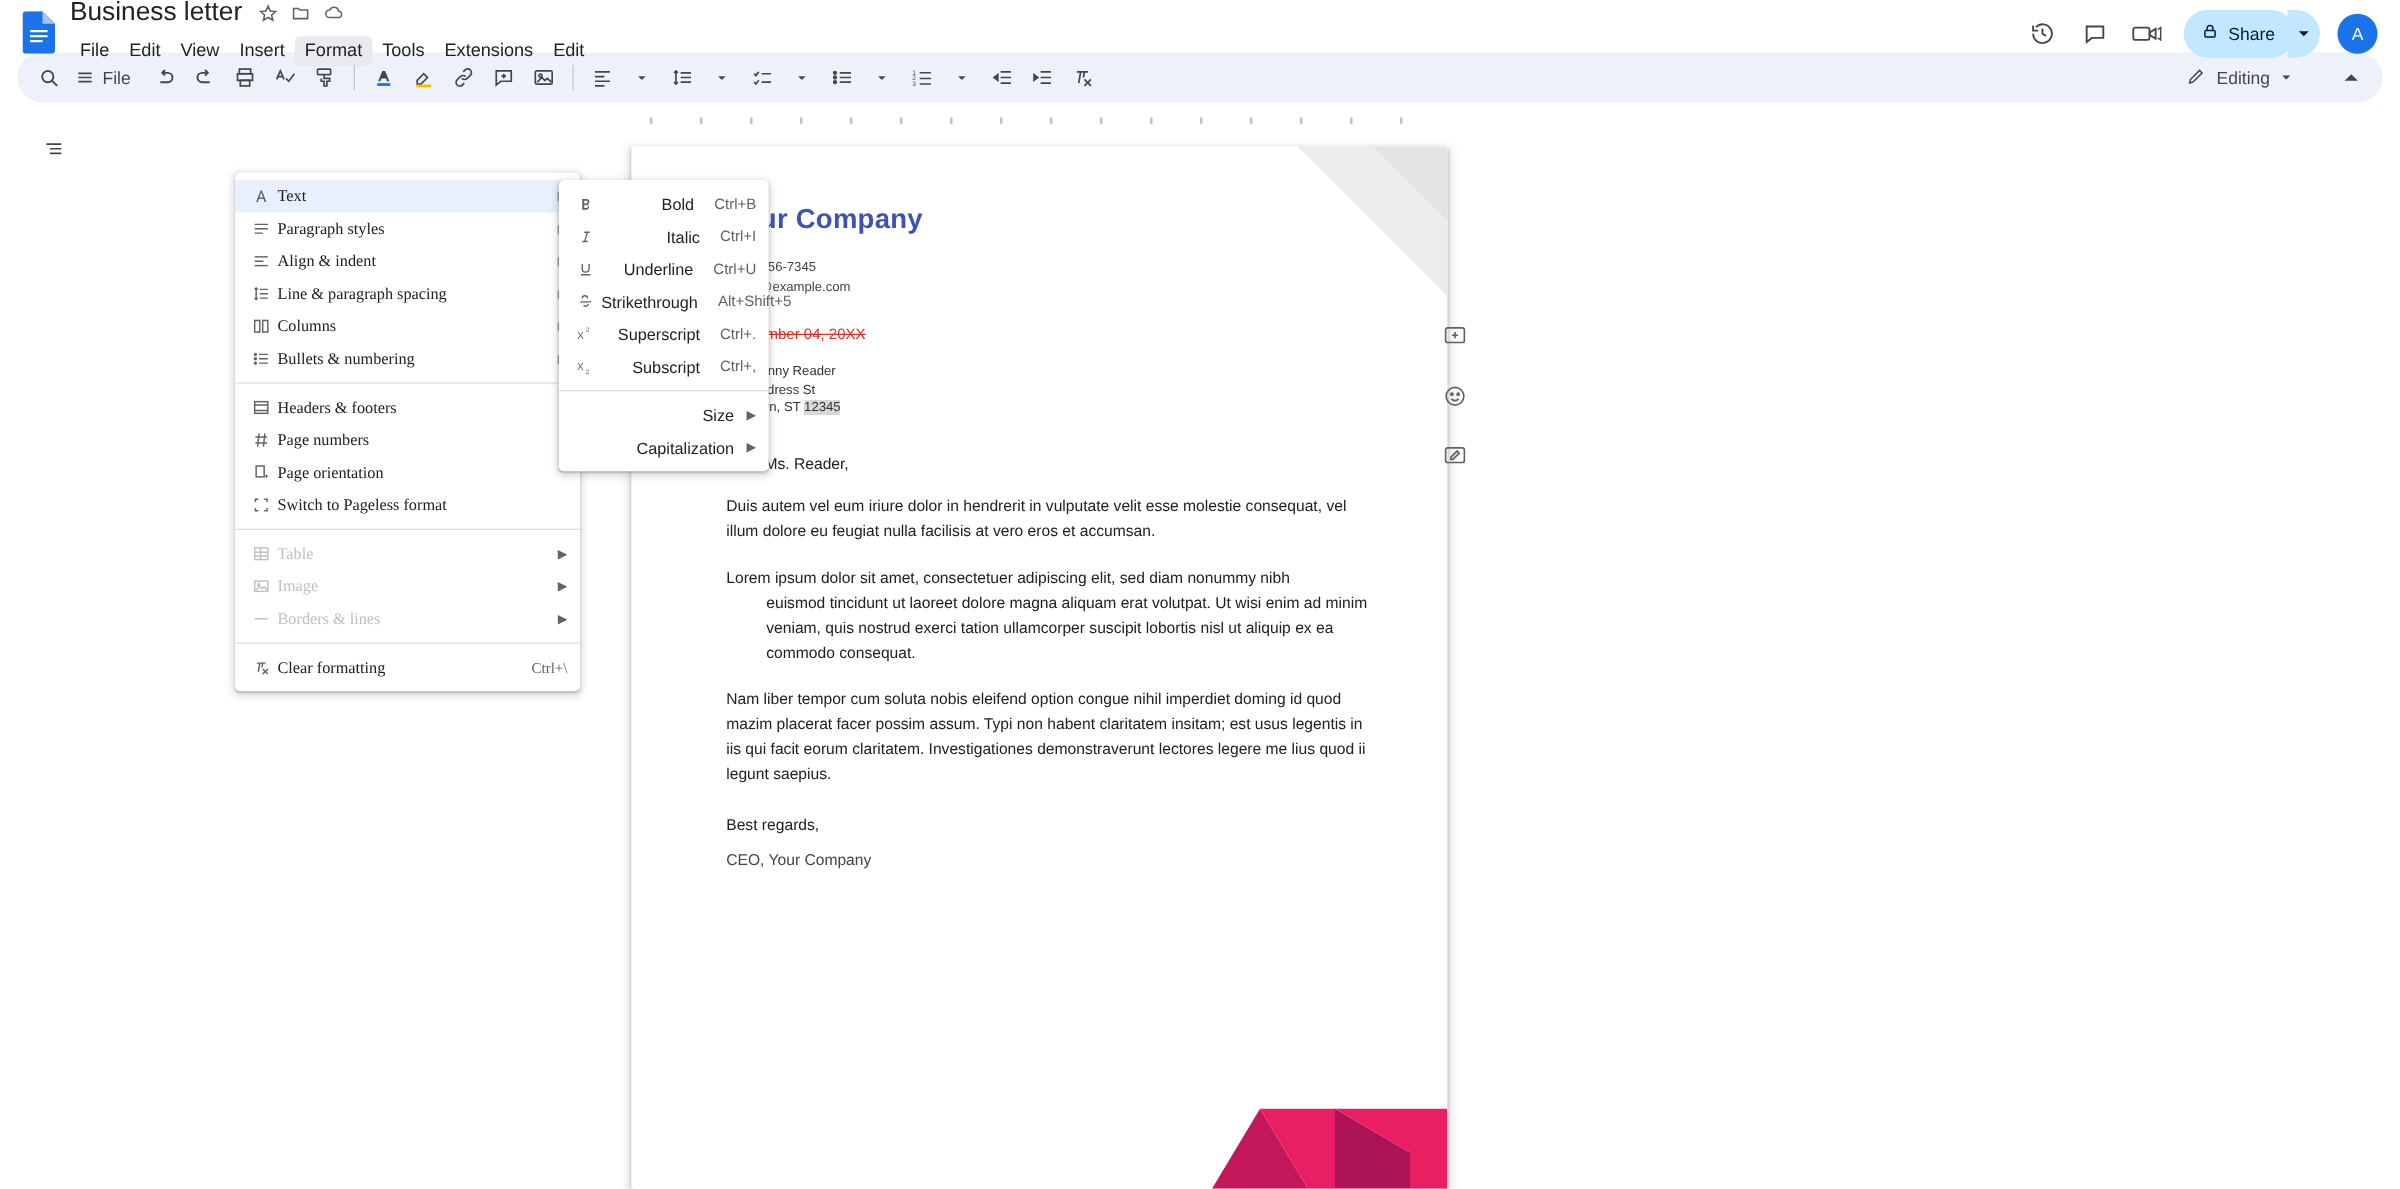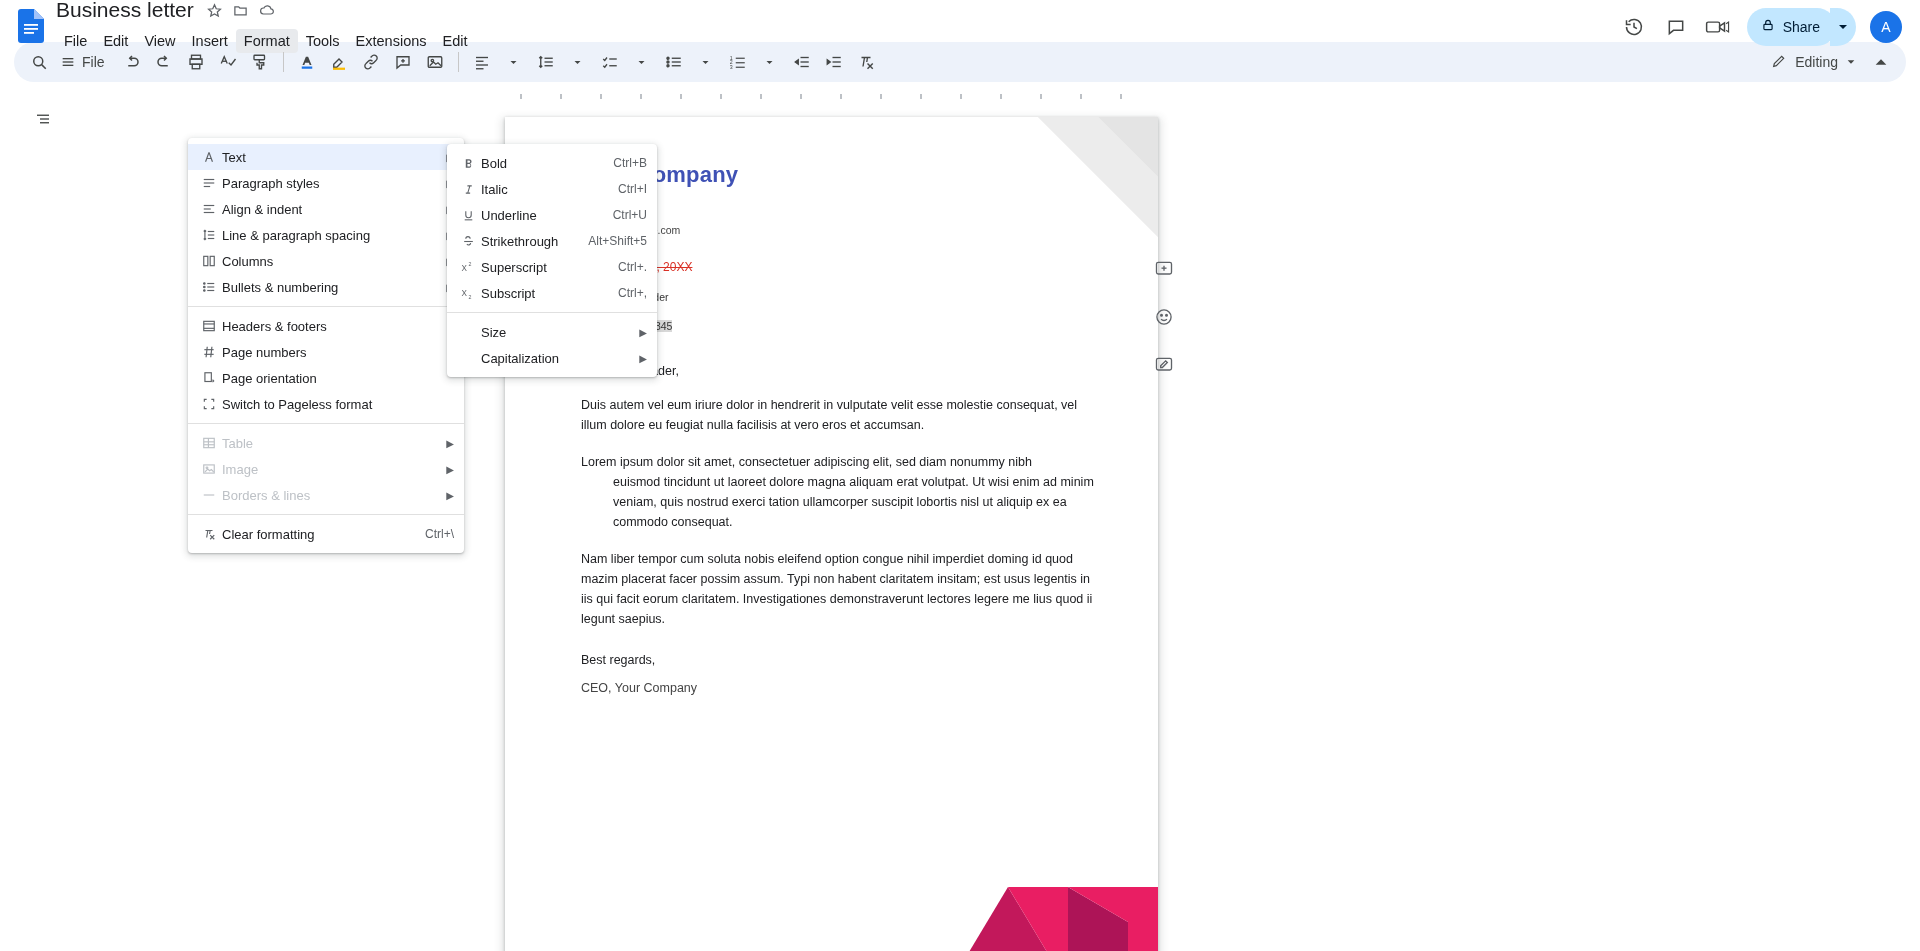--- a/index.html
+++ b/index.html
@@ -52,21 +52,21 @@
   }
 
   
   .toolbar {
     display: flex; align-items: center; height: 40px; margin: 0 14px 4px 14px;
     border-radius: 20px; background: #edf2fa; padding: 0 10px; gap: 2px;
   }
   .tb-btn { width: 30px; height: 30px; display:flex; align-items:center; justify-content:center; border-radius:4px; color:#444746; }
   .tb-menus { display:flex; align-items:center; gap:6px; padding: 0 10px 0 4px; font-size:14px; color:#444746; }
   .tb-sep { width:1px; height:20px; background:#c7c7c7; margin:0 6px; }
-  .tb-right { margin-left:auto; display:flex; align-items:center; gap:0; }
+  .tb-right { margin-left:auto; display:flex; align-items:center; gap:22px; }
   .editing-chip {
     display:flex; align-items:center; gap:8px; height:32px; padding:0 10px; border-radius:16px;
     font-size:14px; color:#444746;
   }
 
   
   .canvas { position:absolute; top:88px; left:0; right:0; bottom:0; background:#ffffff; overflow:hidden; }
   .ruler { position:absolute; top:0; left:0; right:0; height:16px; }
   .outline-btn {
     position:absolute; left:26px; top:14px; width:34px; height:34px; border-radius:50%;
@@ -98,22 +98,22 @@
   
   .side-actions { position:absolute; left:1168px; top:300px; display:flex; flex-direction:column; gap:16px; }
   .side-btn { width:32px; height:32px; border-radius:50%; display:flex; align-items:center; justify-content:center; color:#5f6368; }
 
   
   .menu-panel {
     position:absolute; background:#fff; border-radius:4px;
     box-shadow: 0 2px 6px 2px rgba(60,64,67,.15), 0 1px 2px rgba(60,64,67,.3);
     padding: 6px 0; z-index: 50;
   }
-  #format-menu { left:188px; top:50px; width:276px; }
-  #text-submenu { left:447px; top:56px; width:210px; }
+  #format-menu { left:188px; top:50px; width:276px;font-family:Liberation Serif, serif; }
+  #text-submenu { left:447px; top:56px; width:168px;text-align:right; }
   .mi { display:flex; align-items:center; height:26px; padding:0 10px 0 8px; font-size:13px; color:#202124; }
   .mi.disabled { color:#bdc1c6; }
   .mi.sel { background:#e8f0fe; }
   .mi .ic { width:26px; display:flex; align-items:center; justify-content:center; color:#5f6368; flex:0 0 26px; }
   .mi.disabled .ic { color:#bdc1c6; }
   .mi .lbl { flex:1; white-space:nowrap; }
   .mi .accel { color:#5f6368; font-size:12px; padding-left:16px; }
   .mi .arrow { color:#5f6368; font-size:10px; padding-left:10px; }
   .mdiv { height:1px; background:#e0e0e0; margin:6px 0; }
   .tick { position:absolute; width:2px; background:#bdc1c6; }

